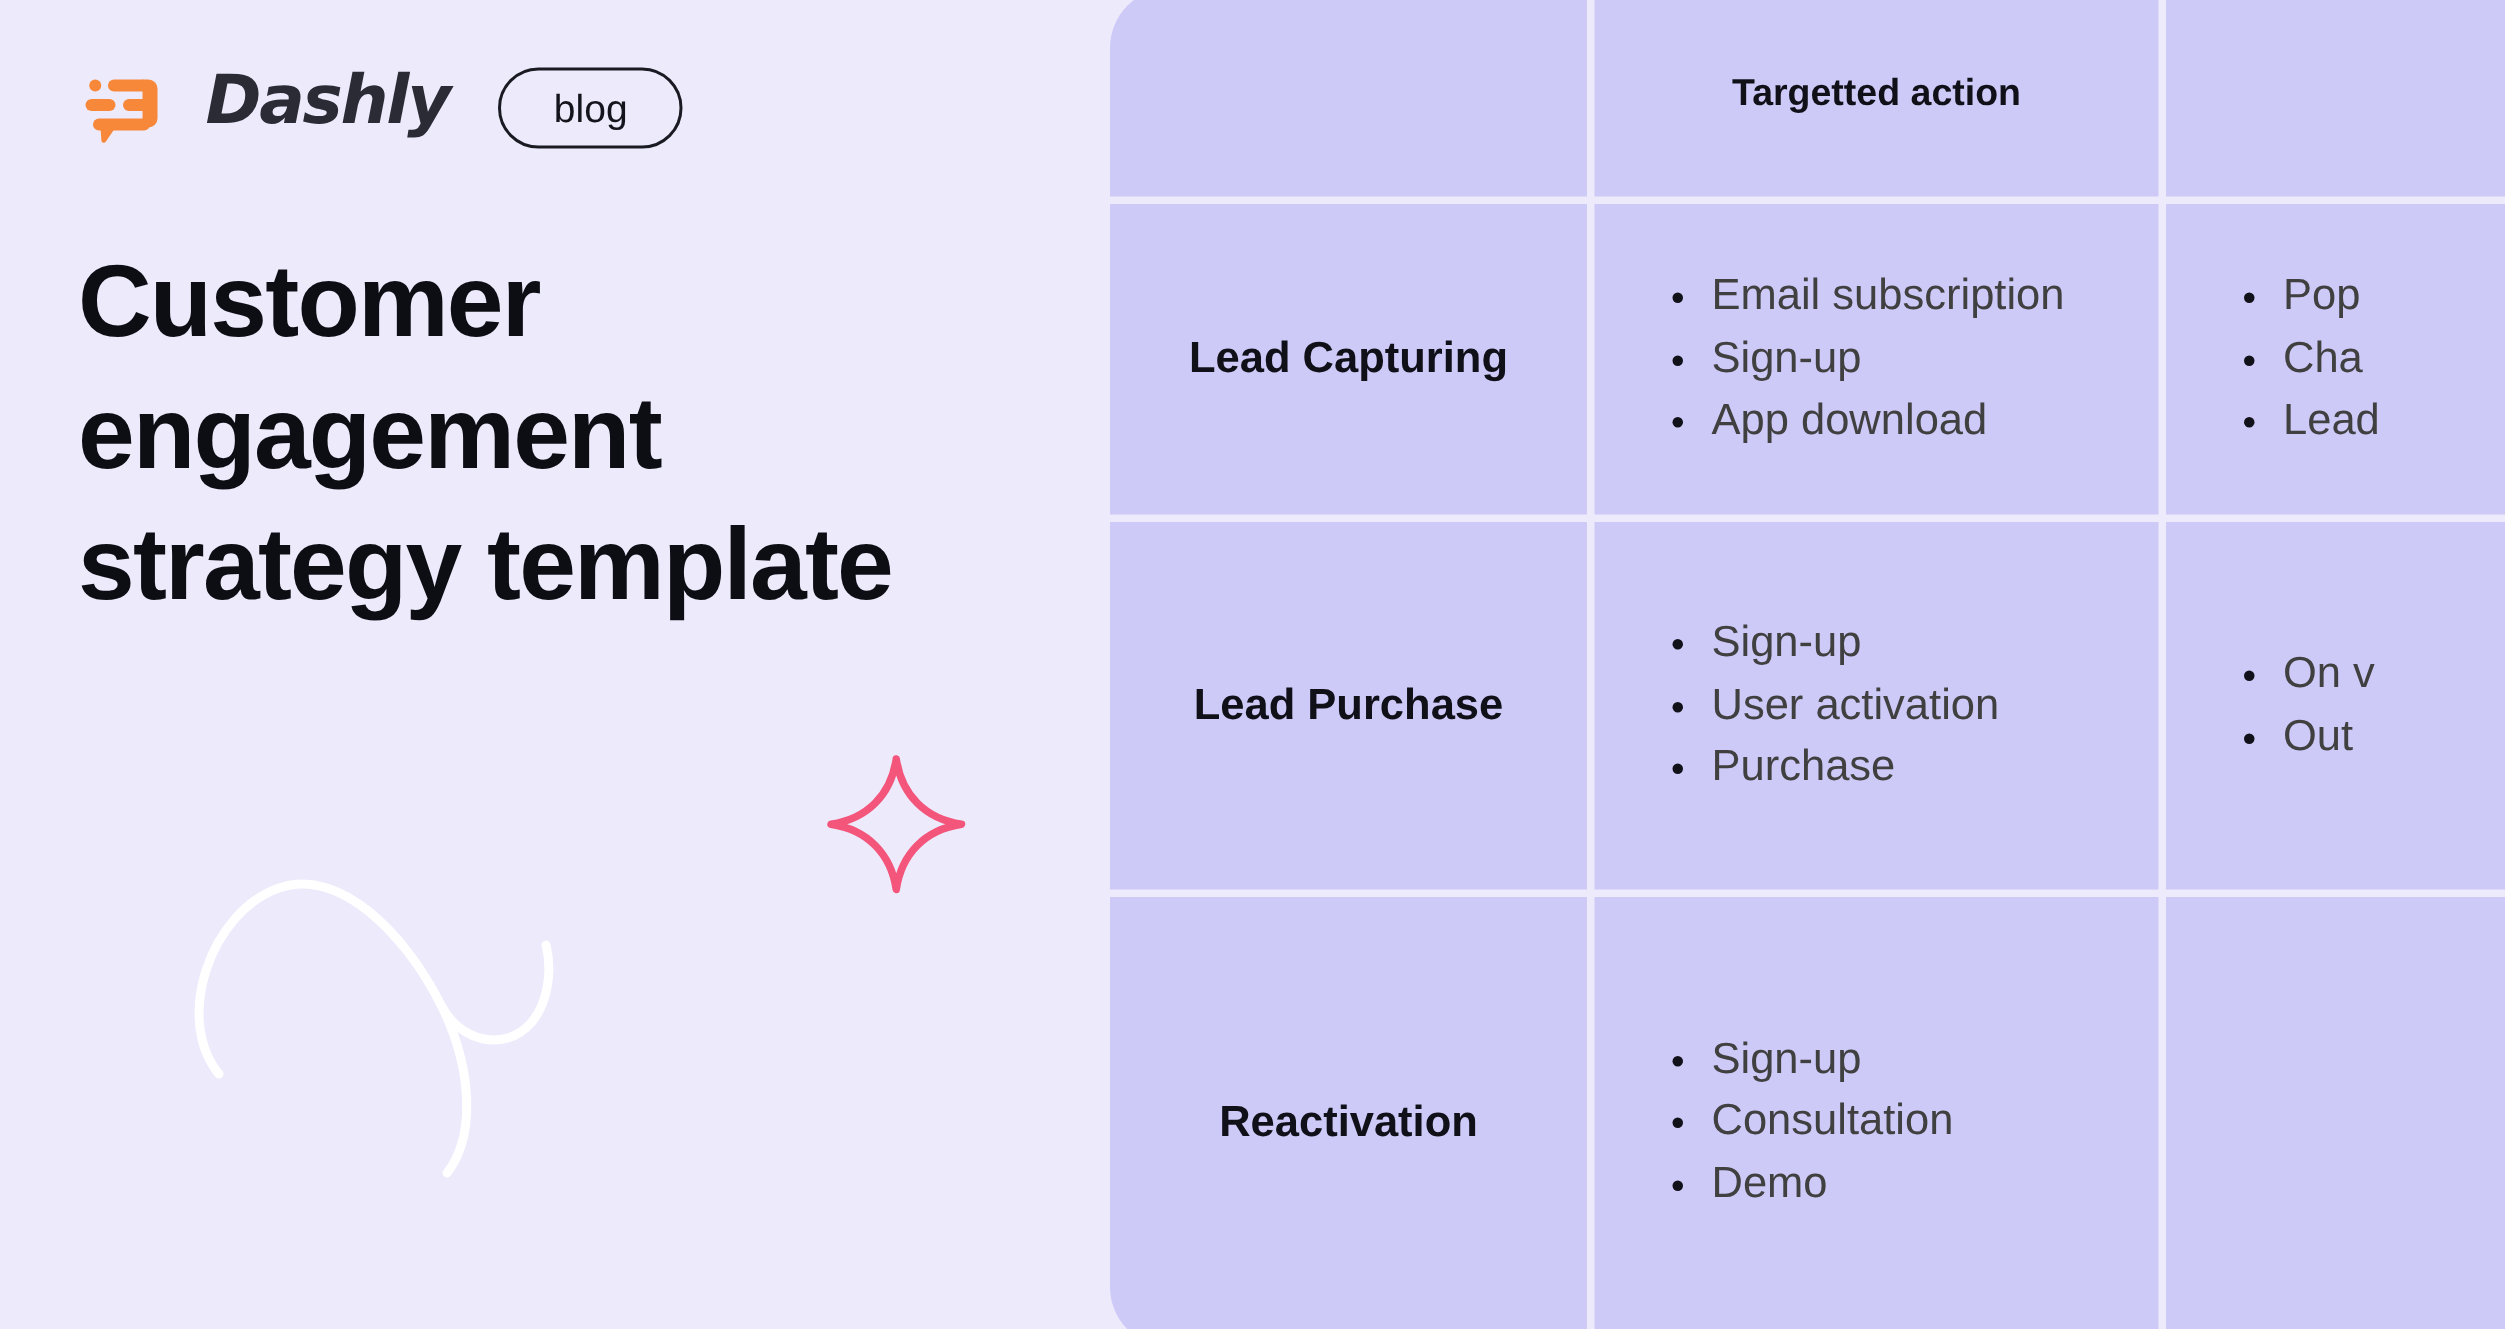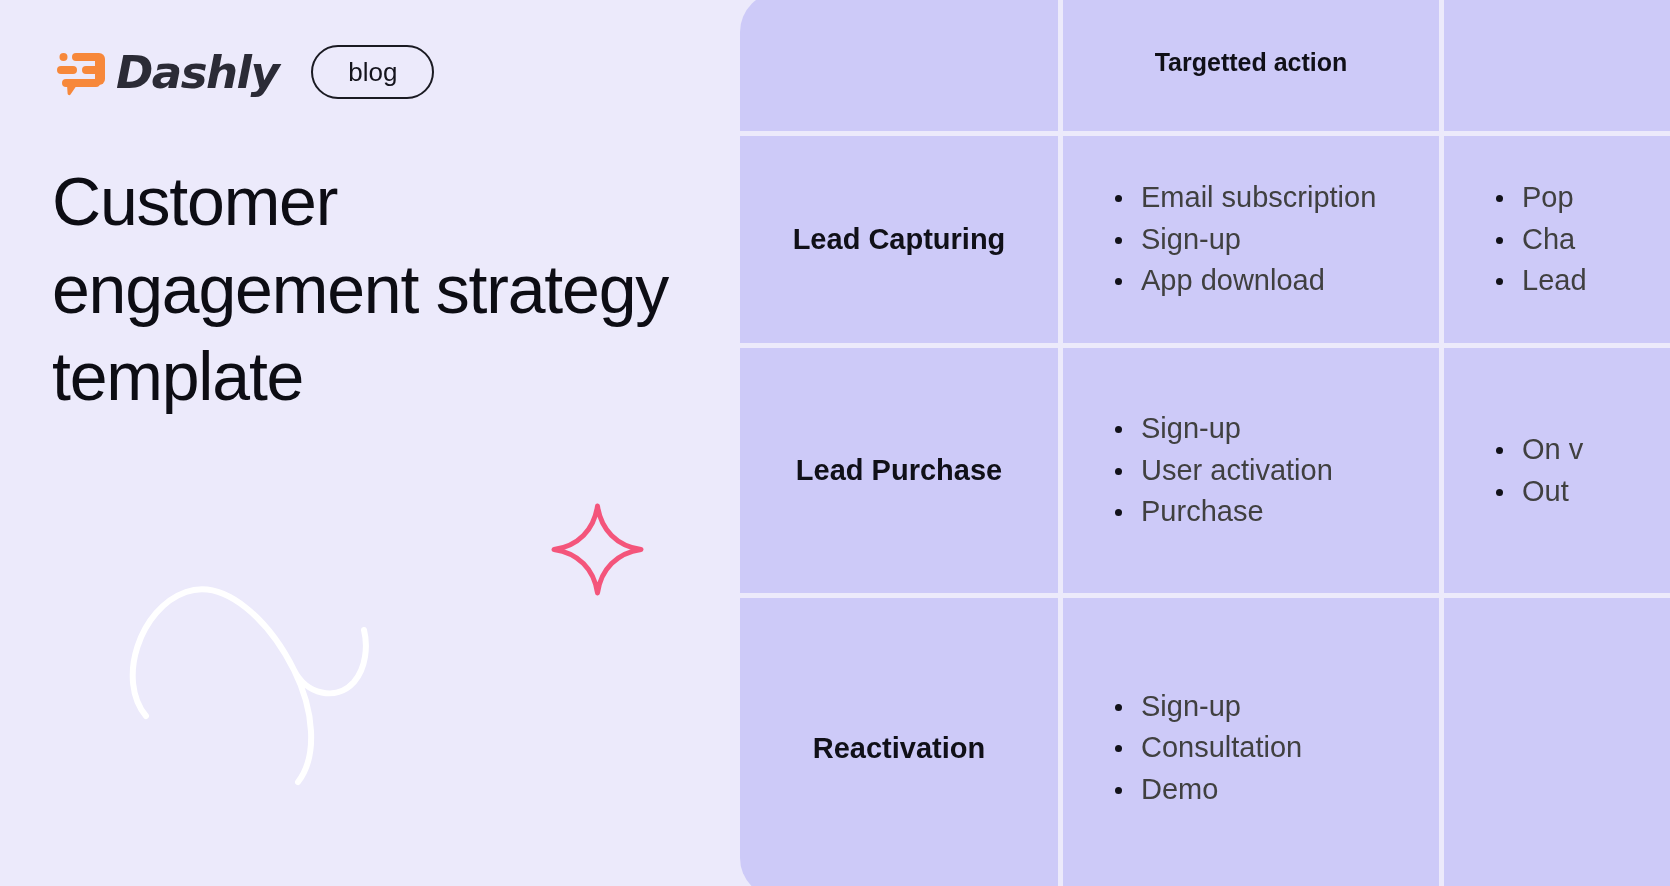--- a/index.html
+++ b/index.html
@@ -38,22 +38,21 @@
     position: absolute;
     left: 52px;
     top: 44px;
     display: flex;
     align-items: center;
     gap: 33px;
   }
 
   .logo-lockup {
     display: flex;
-    align-items: center;
-    gap: 8px;
+    gap: 29px;
   }
 
   .logo-mark {
     width: 56px;
     height: 56px;
     display: block;
   }
 
   .logo-word {
     font-family: "DejaVu Sans", sans-serif;
@@ -83,21 +82,21 @@
     white-space: nowrap;
   }
 
   .headline {
     position: absolute;
     left: 52px;
     top: 158px;
     width: 660px;
     font-size: 68px;
     line-height: 1.29;
-    font-weight: 400;
+    font-weight: 700;
     letter-spacing: -1.2px;
     color: #0d0d14;
   }
 
   .deco-swirl {
     position: absolute;
     left: 110px;
     top: 560px;
     width: 260px;
     height: 230px;

